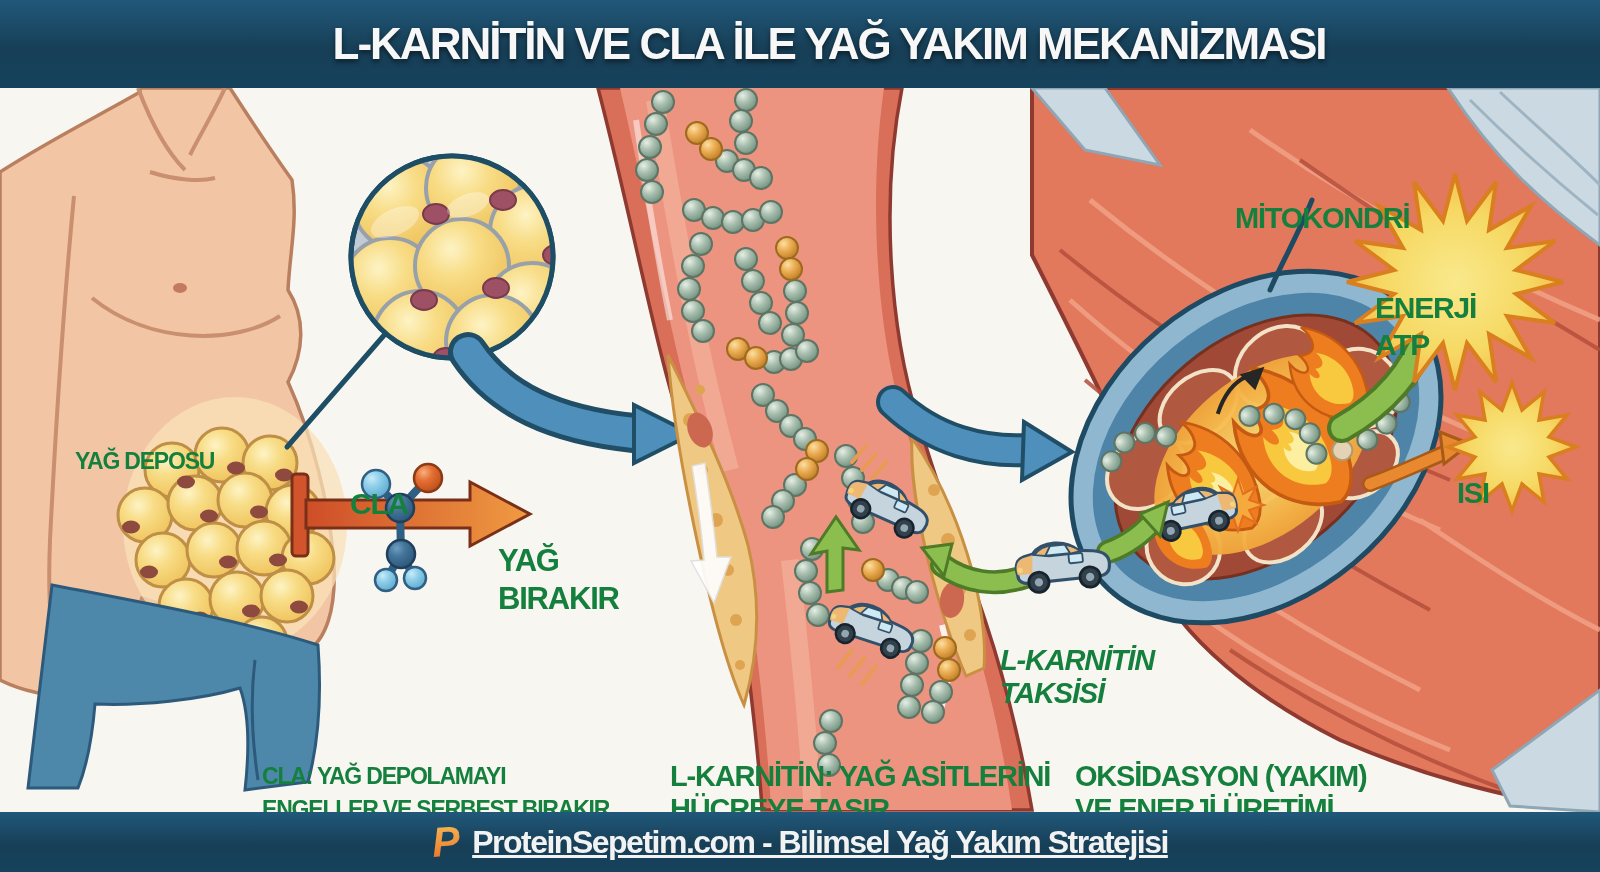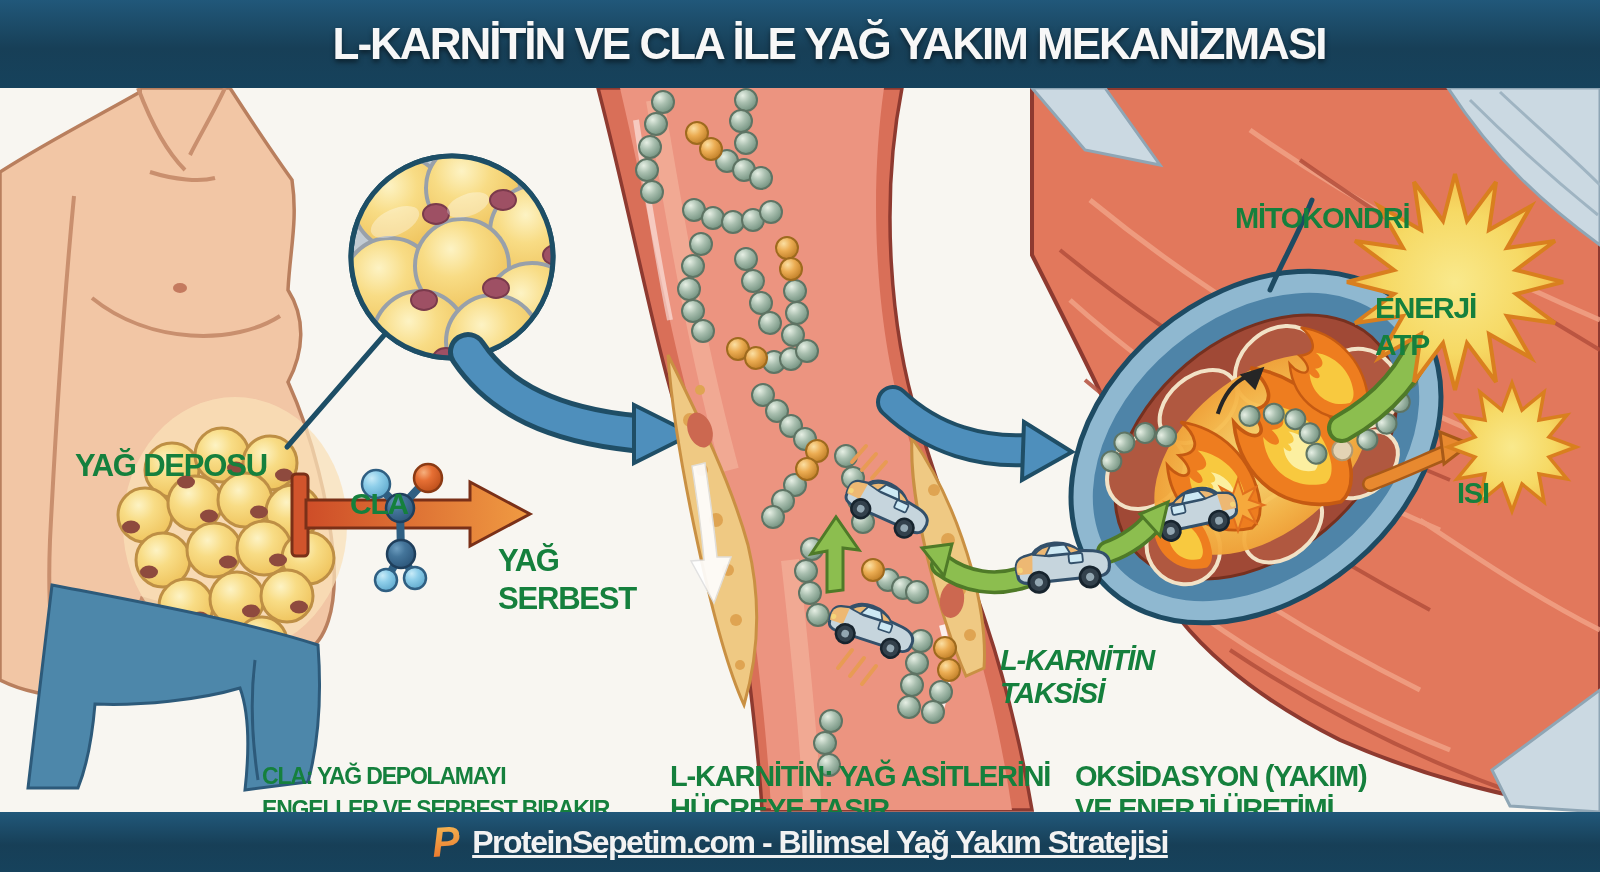--- a/index.html
+++ b/index.html
@@ -424,27 +424,27 @@
       <path d="M1025,577 C995,587 965,582 942,565" fill="none" stroke="#4F7A28" stroke-width="24" stroke-linecap="round"></path>
       <path d="M1025,577 C995,587 965,582 942,565" fill="none" stroke="#8CBE4F" stroke-width="17" stroke-linecap="round"></path>
       <polygon points="952,544 922,548 944,576" fill="#8CBE4F" stroke="#4F7A28" stroke-width="3"></polygon>
       <path d="M1108,552 C1128,545 1144,532 1152,522" fill="none" stroke="#4F7A28" stroke-width="24" stroke-linecap="round"></path>
       <path d="M1108,552 C1128,545 1144,532 1152,522" fill="none" stroke="#8CBE4F" stroke-width="17" stroke-linecap="round"></path>
       <polygon points="1140,514 1168,502 1160,536" fill="#8CBE4F" stroke="#4F7A28" stroke-width="3"></polygon>
     </g>
     <use href="#taxi" transform="translate(1063,565) rotate(-6) scale(-0.92,0.92)"></use>
   </svg>
 
-  <div class="lbl" style="left:75px;top:402px;width:200px;font-size:31px;">YAĞ DEPOSU</div>
+  <div class="lbl" style="left:75px;top:402px;width:200px;font-size:23px;">YAĞ DEPOSU</div>
 
   <div class="lbl" style="left:350px;top:441px;width:110px;font-size:30px;">CLA</div>
 
   <div class="lbl" style="left:498px;top:496px;width:180px;font-size:31px;line-height:38px;">
     <div>YAĞ</div>
-    <div>SERBEST</div>
+    <div>BIRAKIR</div>
   </div>
 
   <div class="lbl" style="left:1000px;top:598px;width:180px;font-size:29px;line-height:33px;font-style:italic;">
     <div>L-KARNİTİN</div>
     <div>TAKSİSİ</div>
   </div>
 
   <div class="lbl" style="left:1235px;top:156px;width:180px;font-size:29px;">MİTOKONDRİ</div>
 
   <div class="lbl" style="left:1375px;top:243px;width:160px;font-size:30px;line-height:37px;">

